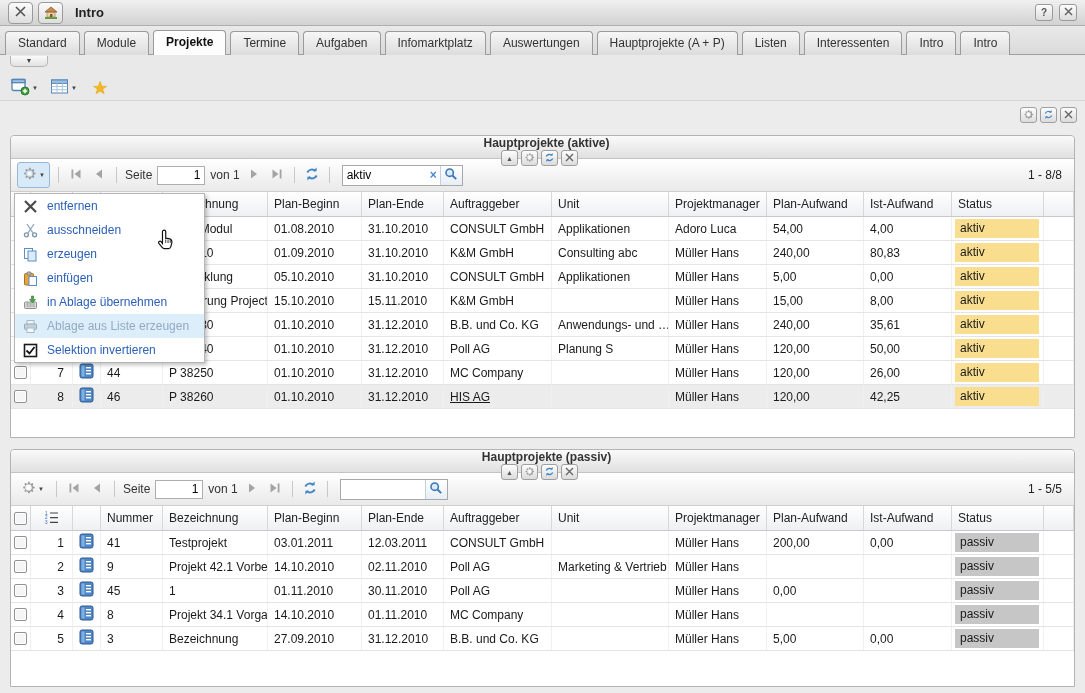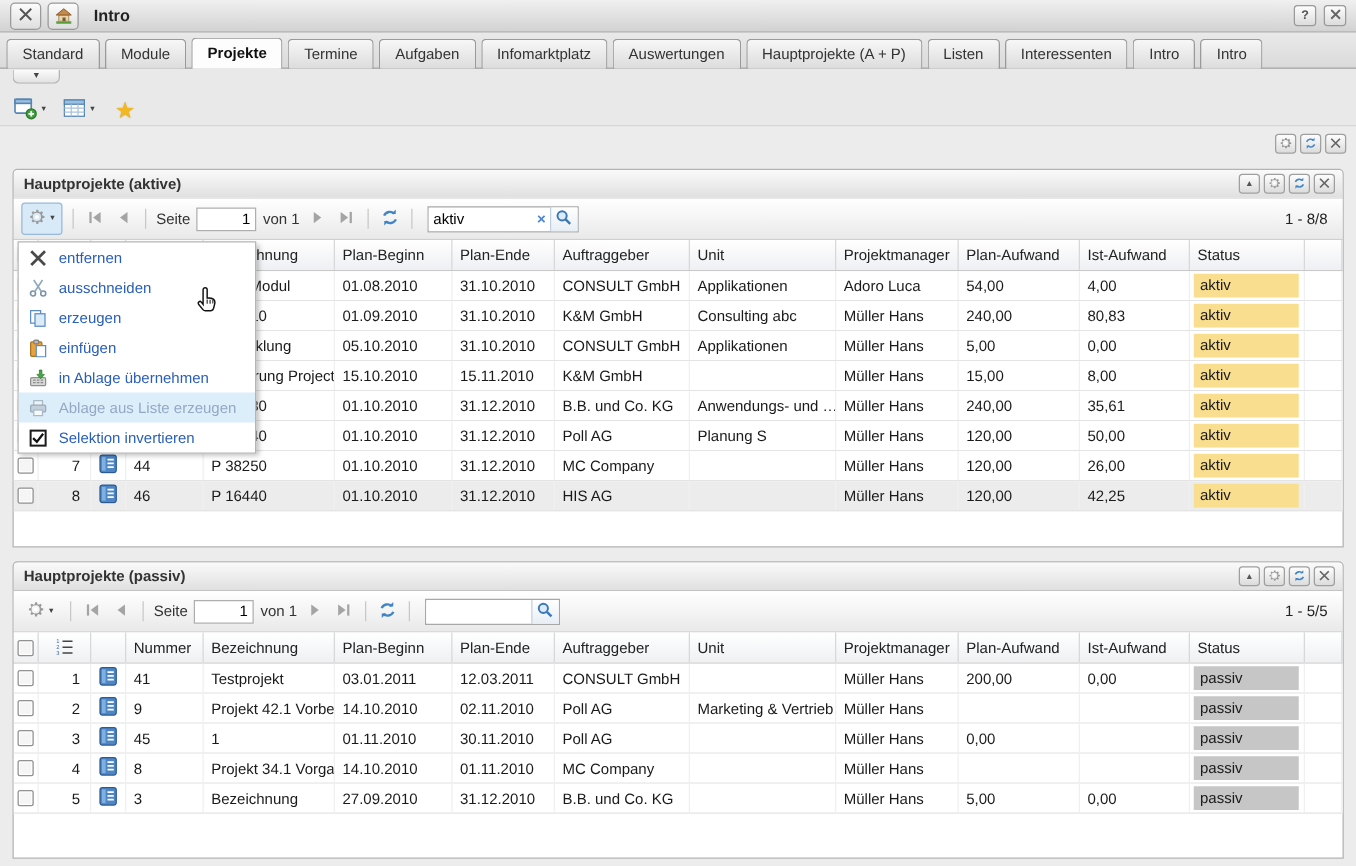--- a/index.html
+++ b/index.html
@@ -25,21 +25,21 @@
   .main-toolbar { position:absolute; left:8px; top:76px; height:24px; display:flex; align-items:center; gap:6px; }
   .mt-btn { display:flex; align-items:center; gap:2px; padding:2px 3px; border-radius:3px; cursor:pointer; }
   .arrow-down { font-size:6px; color:#444; }
   .star { font-size:18px; color:#f2b824; text-shadow:0 0 1px #c08a10; cursor:pointer; margin-left:6px; }
   .outer { position:absolute; left:0; top:100px; width:1085px; height:593px; background:#ececec; border-top:1px solid #d6d6d6; }
   .outer-btns { position:absolute; right:8px; top:6px; display:flex; gap:3px; }
   .panel { position:absolute; left:10px; width:1065px; background:#fff; border:1px solid #b3b3b3; border-radius:4px 4px 0 0; }
   .p1 { top:34px; height:303px; }
   .p2 { top:348px; height:238px; }
   .panel-hd { height:23px; background:linear-gradient(#fafafa,#e0e0e0); border-bottom:1px solid #c3c3c3;
-    border-radius:4px 4px 0 0; display:flex; align-items:center; }
+    border-radius:4px 4px 0 0; display:flex; align-items:center;flex-direction:column; }
   .panel-hd .ttl { font-weight:bold; color:#333; padding-left:8px; flex:1; }
   .panel-hd .hd-btns { display:flex; gap:3px; padding-right:6px; }
   .hd-btn { width:17px; height:16px; background:linear-gradient(#fdfdfd,#dcdcdc); border:1px solid #9f9f9f;
     border-radius:3px; display:flex; align-items:center; justify-content:center; font-size:7px; color:#555; cursor:pointer; }
   .ptoolbar { height:33px; background:linear-gradient(#ffffff,#e9e9e9); border-bottom:1px solid #cfcfcf;
     display:flex; align-items:center; padding:0 6px; gap:5px; }
   .gear-btn { display:flex; align-items:center; gap:2px; padding:3px 4px; border-radius:3px; cursor:pointer; }
   .gear-btn.open { background:#d8e9f8; border:1px solid #98b8d8; }
   .tsep { width:1px; height:16px; background:#c8c8c8; margin:0 3px; }
   .pg-btn { width:18px; height:18px; display:flex; align-items:center; justify-content:center; cursor:pointer; }
@@ -479,24 +479,24 @@
         <div class="g-cell cicon" style="width: 28px;">
           <span><svg width="15" height="16" viewBox="0 0 15 16">
               <rect x="1" y="1" width="13" height="14" rx="2" fill="#4e86c6" stroke="#2c5a94"></rect>
               <rect x="2.5" y="2.5" width="3" height="11" fill="#7fb0e0"></rect>
               <rect x="7" y="4" width="5" height="1.4" fill="#fff"></rect>
               <rect x="7" y="7" width="5" height="1.4" fill="#fff"></rect>
               <rect x="7" y="10" width="5" height="1.4" fill="#fff"></rect>
             </svg></span>
         </div>
         <div class="g-cell" style="width: 62px;">46</div>
-        <div class="g-cell" style="width: 105px;">P 16440</div>
+        <div class="g-cell" style="width: 105px;">P 38260</div>
         <div class="g-cell" style="width: 94px;">01.10.2010</div>
         <div class="g-cell" style="width: 82px;">31.12.2010</div>
-        <div class="g-cell" style="width: 108px;">HIS AG</div>
+        <div class="g-cell" style="width: 108px; text-decoration: underline;">HIS AG</div>
         <div class="g-cell" style="width: 117px;"></div>
         <div class="g-cell" style="width: 98px;">Müller Hans</div>
         <div class="g-cell" style="width: 97px;">120,00</div>
         <div class="g-cell" style="width: 88px;">42,25</div>
         <div class="g-cell" style="width: 92px; padding-left: 3px;">
           <span class="chip aktiv">aktiv</span>
         </div>
         <div class="g-cell" style="flex: 1 1 0%;"></div>
       </div>
     </div>

